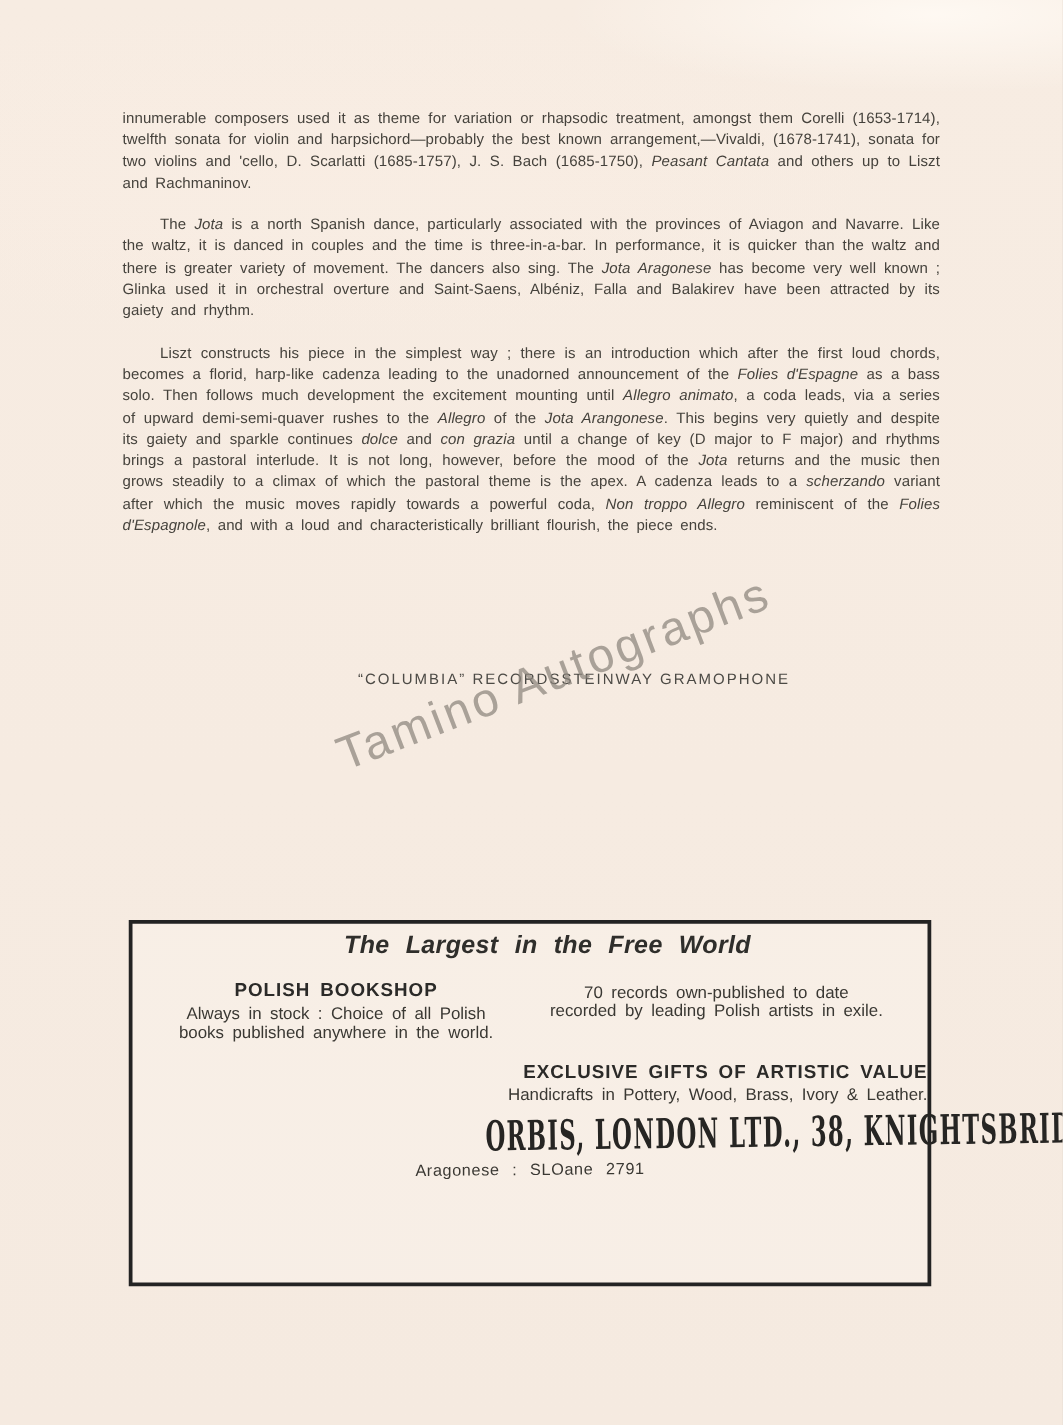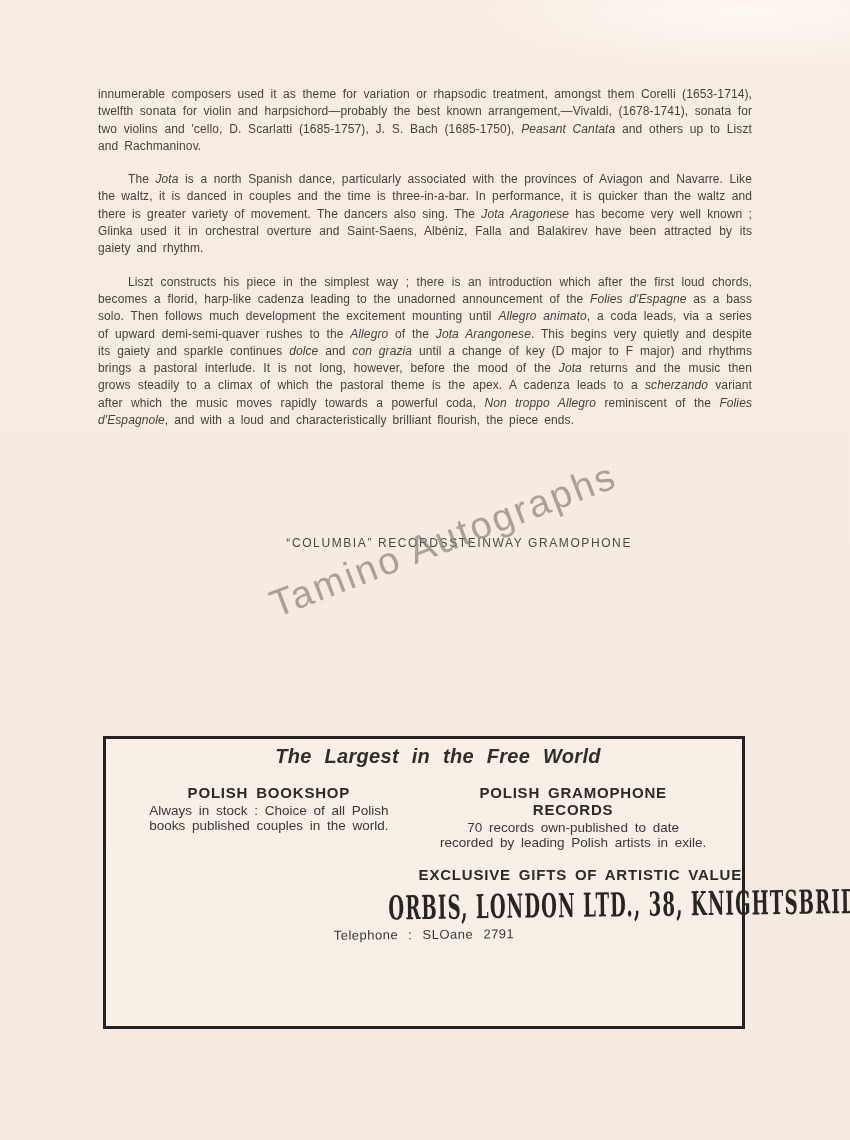--- a/index.html
+++ b/index.html
@@ -107,34 +107,34 @@
 
   <div class="watermark">Tamino Autographs</div>
 
   <div class="ad">
 
     <div class="ad-tagline">The Largest in the Free World</div>
 
     <div class="ad-cols">
       <div class="ad-col">
         <div class="ad-sec-head">POLISH BOOKSHOP</div>
-        <div class="ad-sec-body">Always in stock :  Choice of all Polish books published couples in the world.</div>
+        <div class="ad-sec-body">Always in stock :  Choice of all Polish books published anywhere in the world.</div>
       </div>
       <div class="ad-col">
-        <div class="ad-sec-head">POLISH GRAMOPHONE RECORDS</div>
         <div class="ad-sec-body">70 records own-published to date recorded by leading Polish artists in exile.</div>
       </div>
     </div>
 
     <div class="ad-gifts">
       <div class="ad-sec-head">EXCLUSIVE GIFTS OF ARTISTIC VALUE</div>
+      <div class="ad-sec-body">Handicrafts in Pottery, Wood, Brass, Ivory &amp; Leather.</div>
     </div>
 
     <div class="ad-footer">
       <span>ORBIS,  LONDON  LTD.,  38,  KNIGHTSBRIDGE,  LONDON.  S.W.1</span>
     </div>
     <div class="ad-phone">
-      <span>Telephone :</span>
+      <span>Aragonese :</span>
       <span>SLOane 2791</span>
     </div>
   </div>
 
 </div>
 
 </body></html>

